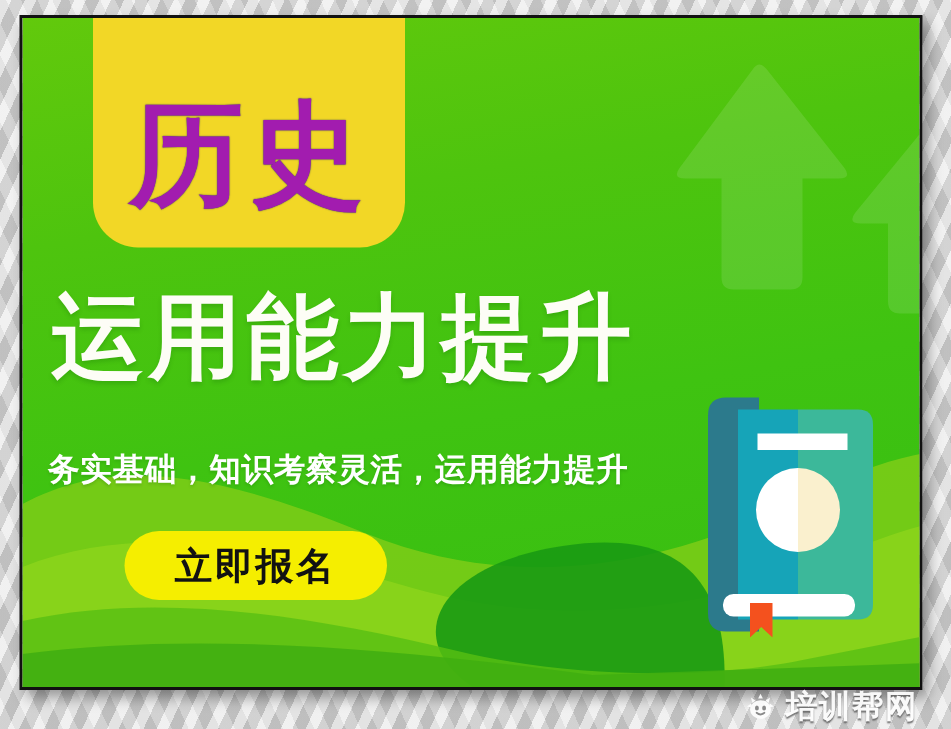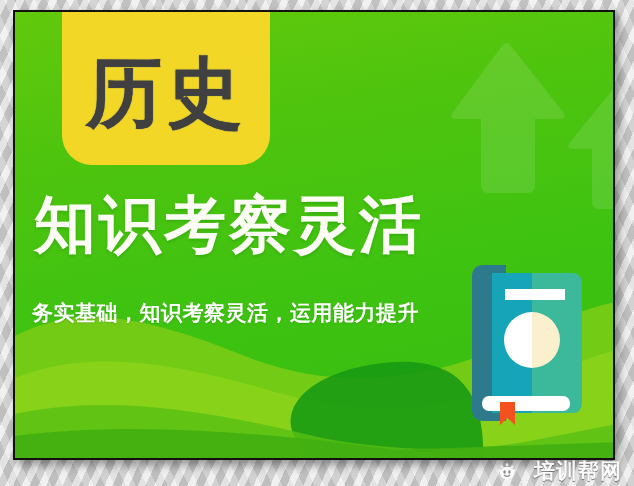--- a/index.html
+++ b/index.html
@@ -34,23 +34,23 @@
   
   svg#waves{position:absolute;left:0;bottom:0;width:602px;height:230px;}
   
   #chip{
     position:absolute;left:47px;top:-14px;width:208px;height:167px;
     background:#F2D726;border-radius:0 0 30px 30px;
     display:flex;align-items:flex-end;justify-content:center;
   }
   #chip-text{
     font-family:"DejaVu Sans","Liberation Sans",sans-serif;
-    font-weight:bold;font-size:76px;color:#404040;
+    font-weight:bold;font-size:76px;color:#a21caf;
     letter-spacing:4px;line-height:1;
-    padding-bottom:34px;
+    padding-bottom:24px;
     text-shadow:0 0 1px #152a6b;
   }
   
   #headline{
     position:absolute;left:19px;top:180px;
     font-family:"DejaVu Sans","Liberation Sans",sans-serif;
     font-weight:bold;font-size:62px;color:#fdfdf6;
     letter-spacing:3px;line-height:1.05;white-space:nowrap;
     text-shadow:0 2px 3px rgba(0,80,0,.18);
   }
@@ -71,21 +71,21 @@
   }
   #cta-label{
     font-family:"DejaVu Sans","Liberation Sans",sans-serif;
     font-weight:bold;font-size:25px;color:#121212;letter-spacing:2px;
   }
   
   #book{position:absolute;left:455px;top:249px;width:114px;height:164px;}
   
   #watermark{
     position:absolute;left:496px;top:457px;
-    display:flex;align-items:center;gap:16px;
+    display:flex;align-items:center;gap:6px;
   }
   #wm-text{
     font-family:"DejaVu Sans","Liberation Sans",sans-serif;
     font-weight:bold;font-size:21px;color:#ffffff;
     letter-spacing:1px;
     text-shadow:0 1px 1px rgba(90,90,90,.9);
     opacity:.92;
   }
 </style>
 </head>
@@ -108,24 +108,27 @@
       <path d="M0 150 C80 118 170 138 260 164 C350 190 450 182 540 144 C566 133 585 126 602 122 L602 230 L0 230 Z" fill="#8fd61c" opacity=".75"></path>
       <path d="M300 230 C250 196 280 148 360 136 C440 124 470 160 468 230 Z" fill="#199a13" opacity=".9"></path>
       <path d="M0 186 C90 166 190 182 290 206 C360 223 450 226 520 212 L602 196 L602 230 L0 230 Z" fill="#57bf13" opacity=".8"></path>
       <path d="M0 208 C120 192 260 206 380 222 L602 214 L602 230 L0 230 Z" fill="#3fae10" opacity=".85"></path>
     </svg>
 
     <div id="chip">
       <span id="chip-text">历史</span>
     </div>
 
-    <div id="headline">知识考察灵活</div>
+    <div id="headline">运用能力提升</div>
 
     <div id="tagline">务实基础，知识考察灵活，运用能力提升</div>
 
+    <button id="cta">
+      <span id="cta-label">立即报名</span>
+    </button>
 
     <svg id="book" viewBox="0 0 114 164">
       <path d="M2 16 q0-12 12-12 h22 v156 h-22 q-12 0-12-12 z" fill="#2C7A8C"></path>
       <path d="M22 12 h40 v140 h-40 z" fill="#16A4B8"></path>
       <path d="M62 12 h40 q10 0 10 10 v120 q0 10-10 10 h-40 z" fill="#3CB89A"></path>
       <rect x="35" y="28" width="60" height="11" fill="#FFFFFF"></rect>
       <path d="M62 51 a28 28 0 0 0 0 56 z" fill="#FFFFFF"></path>
       <path d="M62 51 a28 28 0 0 1 0 56 z" fill="#FAF0CE"></path>
       <rect x="12" y="135" width="88" height="15" rx="7" fill="#FFFFFF"></rect>
       <path d="M30 141 h15 v23 l-7.5-7 l-7.5 7 z" fill="#F4511E"></path>

